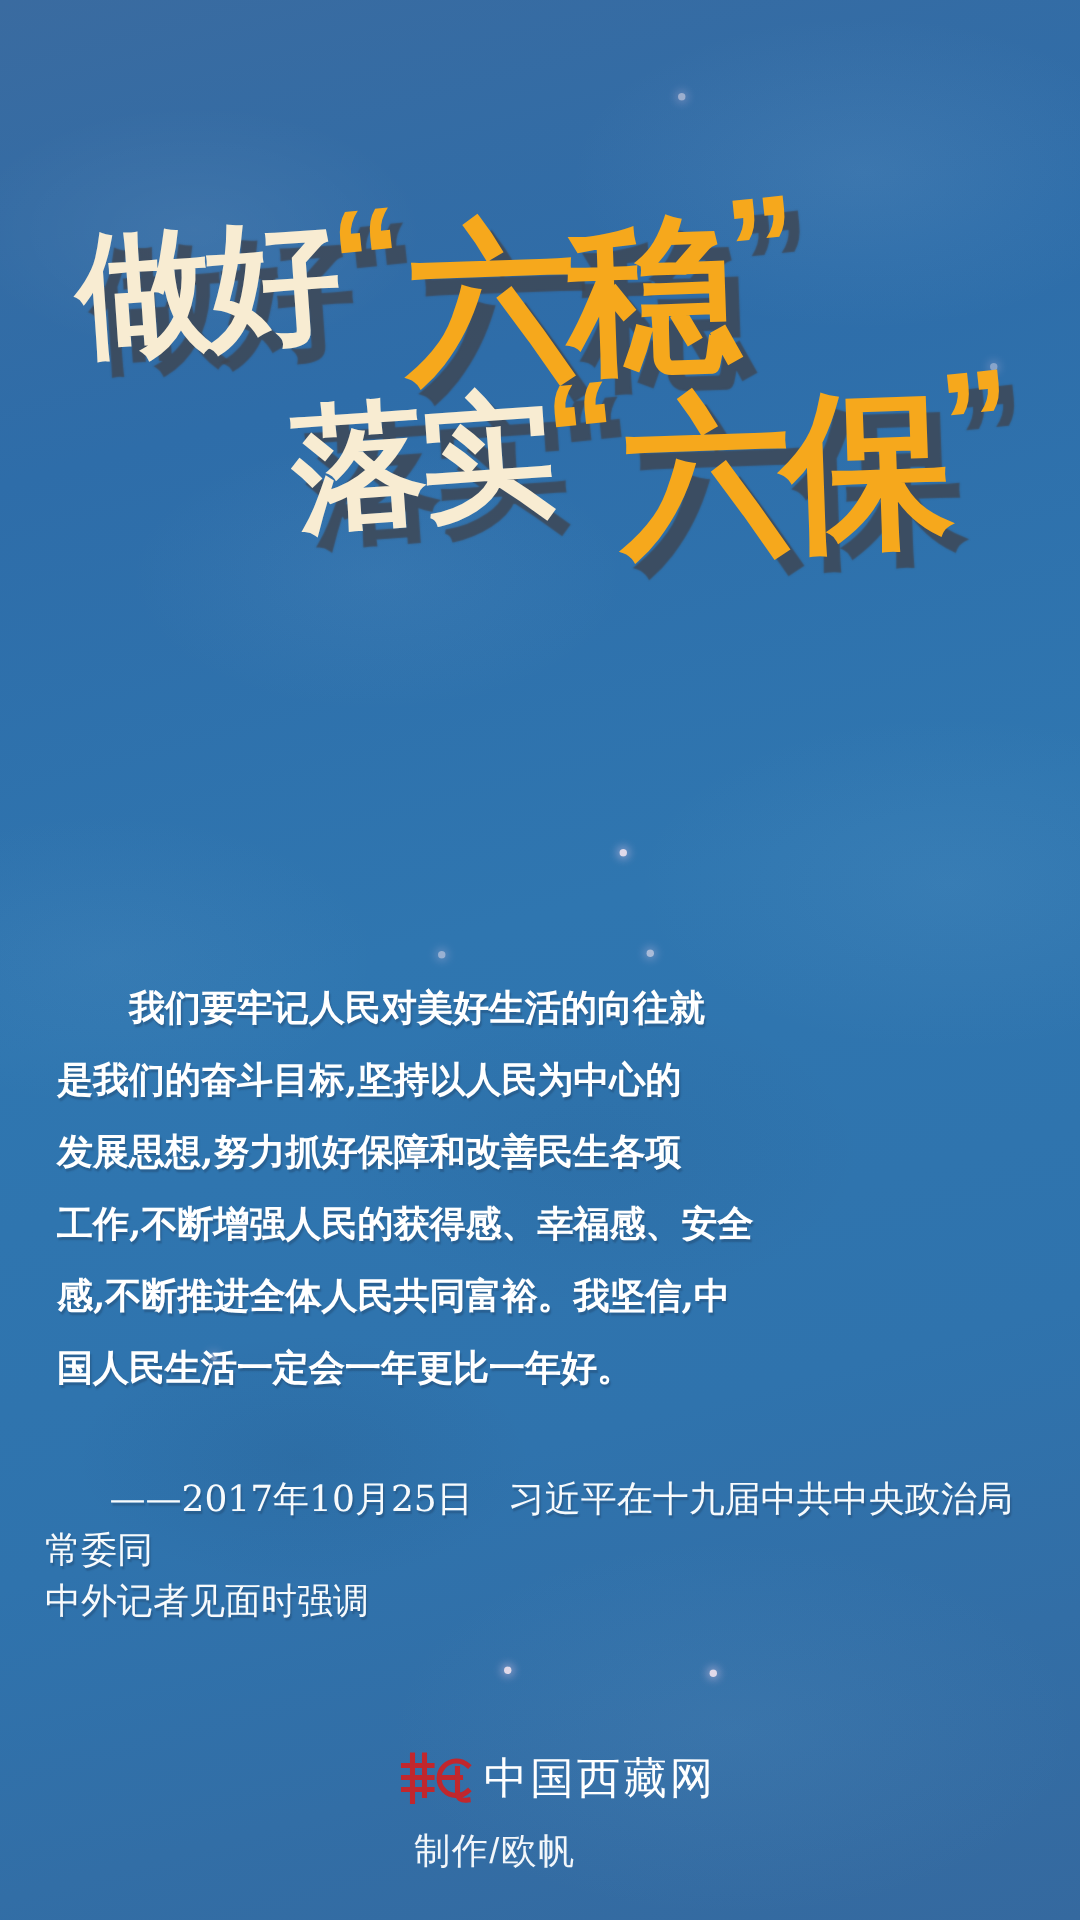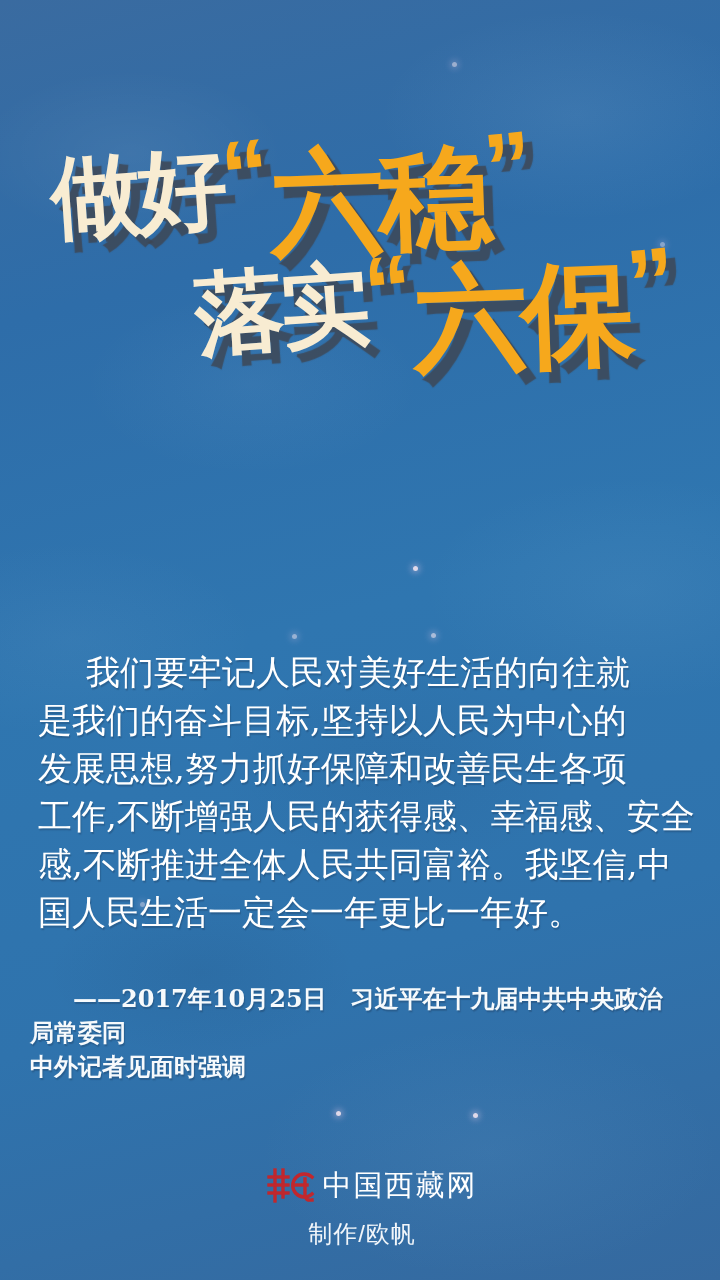--- a/index.html
+++ b/index.html
@@ -82,37 +82,37 @@
     text-shadow: 2px 3px 1px rgba(38,58,82,0.35);
     white-space: nowrap;
   }
 
   
   .quote-body {
     position: absolute;
     top: 648px; left: 38px;
     width: 660px;
     font-family: "DejaVu Serif", serif;
-    font-size: 34px;
-    font-weight: 400;
+    font-size: 24px;
+    font-weight: 700;
     line-height: 48px;
     color: #ffffff;
     white-space: pre-line;
     text-indent: 48px;
     text-shadow: 1px 2px 1px rgba(28,50,78,0.30);
   }
 
   
   .attribution {
     position: absolute;
     top: 982px; left: 30px;
     width: 650px;
     font-family: "DejaVu Serif", serif;
     font-size: 24px;
-    font-weight: 700;
+    font-weight: 400;
     line-height: 34px;
     color: #f7fafc;
     white-space: pre-line;
     text-indent: 43px;
     text-shadow: 1px 2px 1px rgba(28,50,78,0.30);
   }
 
   
   .footer-brand {
     position: absolute;
@@ -131,21 +131,20 @@
     color: #ffffff;
   }
   .credit {
     position: absolute;
     top: 1218px; left: 0;
     width: 660px;
     text-align: center;
     font-size: 24px;
     letter-spacing: 1px;
     color: #f2f6fa;
-    padding-left: 32px;
   }
 </style>
 </head>
 <body>
 
 <div class="poster">
 
   <div class="sparkle s1"></div>
   <div class="sparkle s2"></div>
   <div class="sparkle s3"></div>

